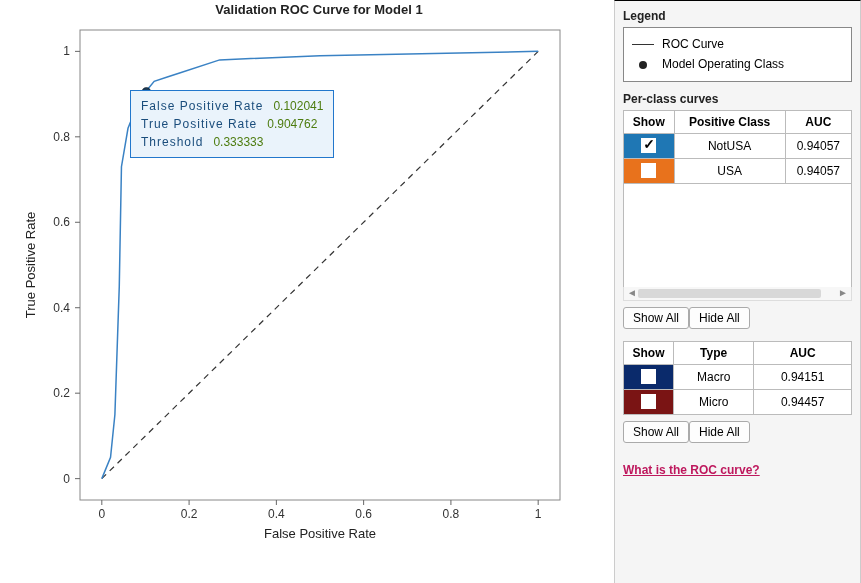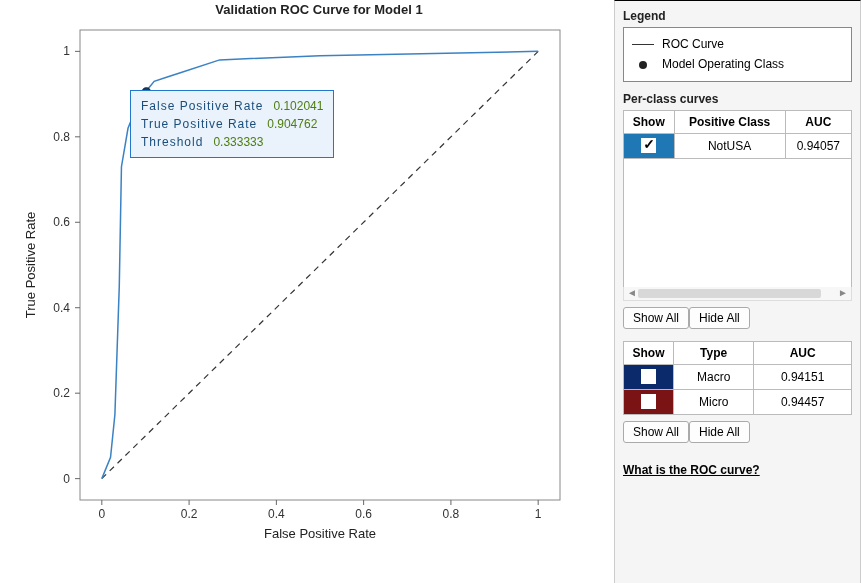--- a/index.html
+++ b/index.html
@@ -162,21 +162,21 @@
   }
   .btn {
     background: #fdfdfd;
     border: 1px solid #aaa;
     border-radius: 3px;
     padding: 3px 9px;
     font-size: 12px;
     cursor: pointer;
   }
   .help-link {
-    color: #000000;
+    color: #be185d;
     font-weight: bold;
     font-size: 12px;
     text-decoration: underline;
     cursor: pointer;
     display: inline-block;
     margin-top: 8px;
   }
   .per-class-wrap {
     background: #fff;
     border: 1px solid #bbb;
@@ -270,20 +270,29 @@
       </tr>
       <tr>
         <td class="swatch-cell" style="background:#1f77b4">
           <div class="swatch">
                 <span class="chk checked"></span>
               </div>
         </td>
         <td>NotUSA</td>
         <td>0.94057</td>
       </tr>
+      <tr>
+        <td class="swatch-cell" style="background:#e8721c">
+          <div class="swatch">
+                <span class="chk unchecked"></span>
+              </div>
+        </td>
+        <td>USA</td>
+        <td>0.94057</td>
+      </tr>
     </tbody>
       </table>
   </div>
   <div class="scroll-hint">
       <div class="scroll-thumb"></div>
     </div>
   <div class="btn-row">
     <button class="btn">Show All</button>
     <button class="btn">Hide All</button>
   </div>

